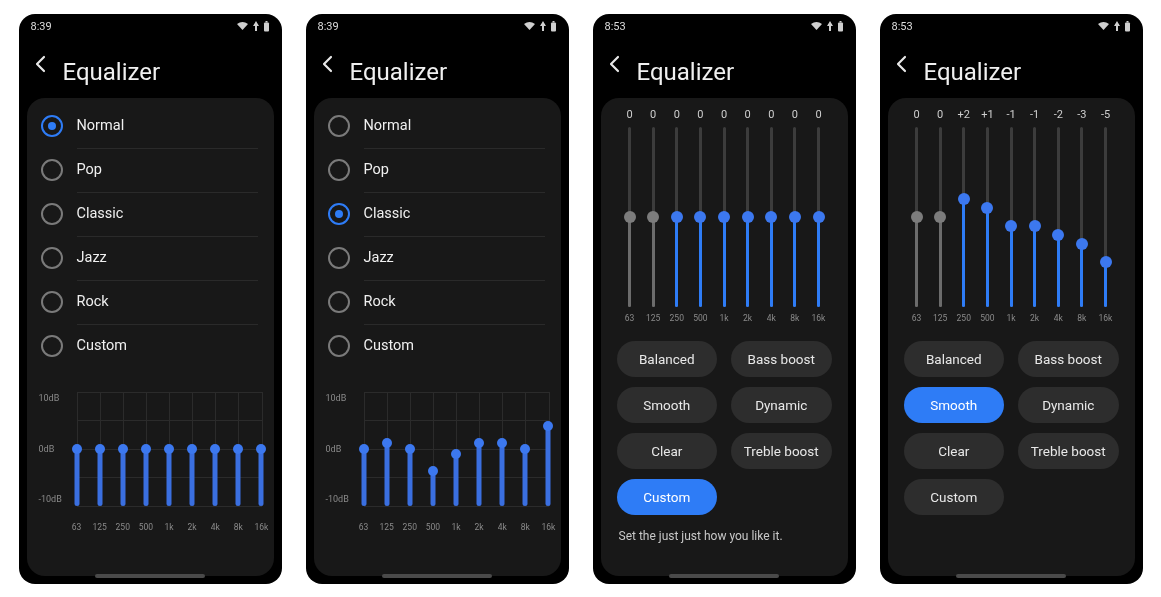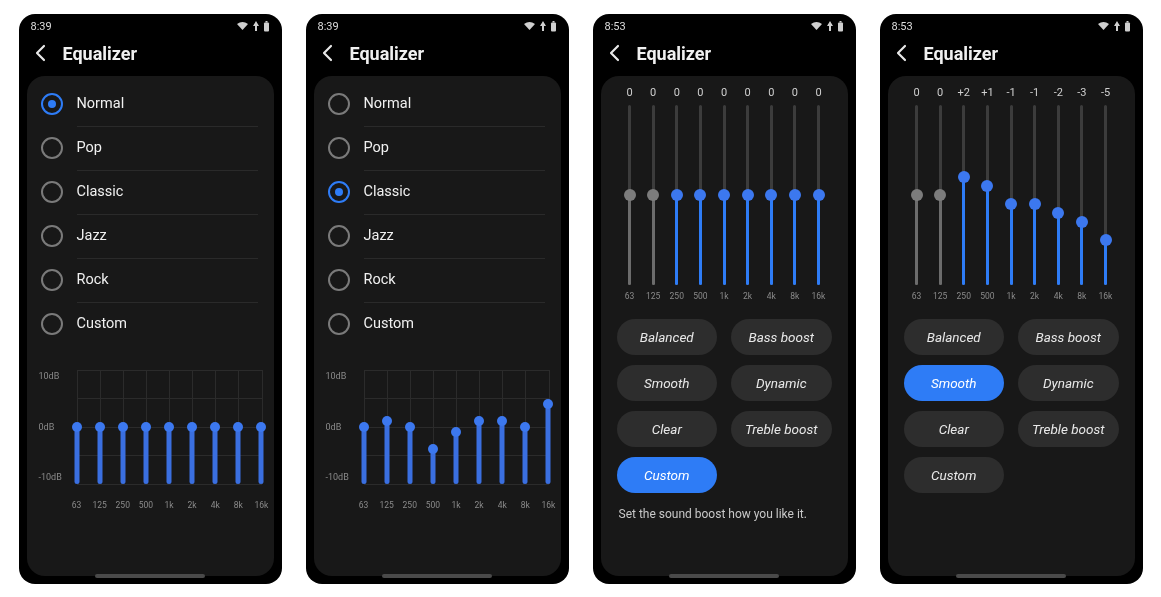--- a/index.html
+++ b/index.html
@@ -15,21 +15,21 @@
     --divider:#2a2a2a;
   }
   html,body{margin:0;padding:0;background:var(--bg);font-family:-apple-system,Segoe UI,Roboto,Helvetica,Arial,sans-serif;}
   .stage{width:1161px;height:597px;display:flex;align-items:center;justify-content:center;gap:24px;}
   .phone{width:263px;height:570px;background:var(--phone-bg);border-radius:16px;overflow:hidden;position:relative;color:var(--text);display:flex;flex-direction:column;}
   .statusbar{display:flex;justify-content:space-between;align-items:center;padding:6px 12px 2px;font-size:11px;color:#dcdcdc;}
   .status-right{display:flex;gap:4px;align-items:center;}
   .status-right svg{display:block;}
   .header{display:flex;align-items:center;gap:12px;padding:8px 12px 12px;}
   .back{display:inline-flex;}
-  .title{font-size:18px;font-weight:700;}
+  .title{font-size:24px;font-weight:400;margin-top:15px;}
   .panel{margin:0 8px 8px;background:var(--panel);border-radius:18px;flex:1;overflow:hidden;}
   
   .radiolist{padding:6px 6px 2px;}
   .radio-row{display:flex;align-items:center;gap:14px;padding:11px 8px;position:relative;}
   .radio-row + .radio-row::before{content:"";position:absolute;left:44px;right:10px;top:0;height:1px;background:var(--divider);}
   .radio{width:18px;height:18px;border-radius:50%;border:2px solid var(--radio-off);display:inline-flex;align-items:center;justify-content:center;flex-shrink:0;}
   .radio.on{border-color:var(--accent);}
   .radio .dot{width:8px;height:8px;border-radius:50%;background:var(--accent);display:none;}
   .radio.on .dot{display:block;}
   .radio-label{font-size:14.5px;color:var(--text);}
@@ -54,21 +54,21 @@
   .slider{position:relative;width:18px;display:flex;justify-content:center;}
   .slider .track{position:absolute;top:0;bottom:0;width:3px;background:#3c3c3c;border-radius:2px;}
   .slider .fill{position:absolute;bottom:0;width:3px;background:var(--accent);border-radius:2px;}
   .slider .sknob{position:absolute;width:12px;height:12px;border-radius:50%;background:#3c78ef;transform:translate(-50%,-50%);left:50%;}
   .slider .sknob.grey{background:#7c7c7c;}
   .slider .fill.grey{background:#6c6c6c;}
   .eq-freqs{display:flex;justify-content:space-between;padding:6px 2px 0;}
   .eq-freq{width:18px;text-align:center;font-size:8.5px;color:#8a8a8a;}
   
   .chips{display:grid;grid-template-columns:1fr 1fr;gap:10px 14px;padding:16px 16px 0;}
-  .chip{background:var(--chip);color:var(--chip-text);text-align:center;padding:10px 0;border-radius:22px;font-size:13.5px;font-style:italic;}
+  .chip{background:var(--chip);color:var(--chip-text);text-align:center;padding:10px 0;border-radius:22px;font-size:13.5px;}
   .chip.on{background:var(--accent);color:#fff;}
   .chip.solo{grid-column:1 / 2;}
   .desc{padding:14px 18px 0;font-size:12px;color:#c8c8c8;}
   
   .navpill{position:absolute;bottom:6px;left:50%;transform:translateX(-50%);width:110px;height:4px;border-radius:3px;background:#4a4a4a;}
 </style>
 </head>
 <body>
 
 <div class="stage">
@@ -427,21 +427,21 @@
         </div>
         <div class="chips">
           <div class="chip">Balanced</div>
           <div class="chip">Bass boost</div>
           <div class="chip">Smooth</div>
           <div class="chip">Dynamic</div>
           <div class="chip">Clear</div>
           <div class="chip">Treble boost</div>
           <div class="chip on solo">Custom</div>
         </div>
-        <div class="desc">Set the sound boost how you like it.</div>
+        <div class="desc">Set the just just how you like it.</div>
       </div>
       <div class="navpill"></div>
     </div>
     <div class="phone">
       <div class="statusbar">
         <span>8:53</span>
         <span class="status-right">
   <svg width="13" height="10" viewBox="0 0 13 10">
             <path d="M6.5 9 L1 3 Q6.5 -1 12 3 Z" fill="#cfcfcf"></path>
           </svg>

